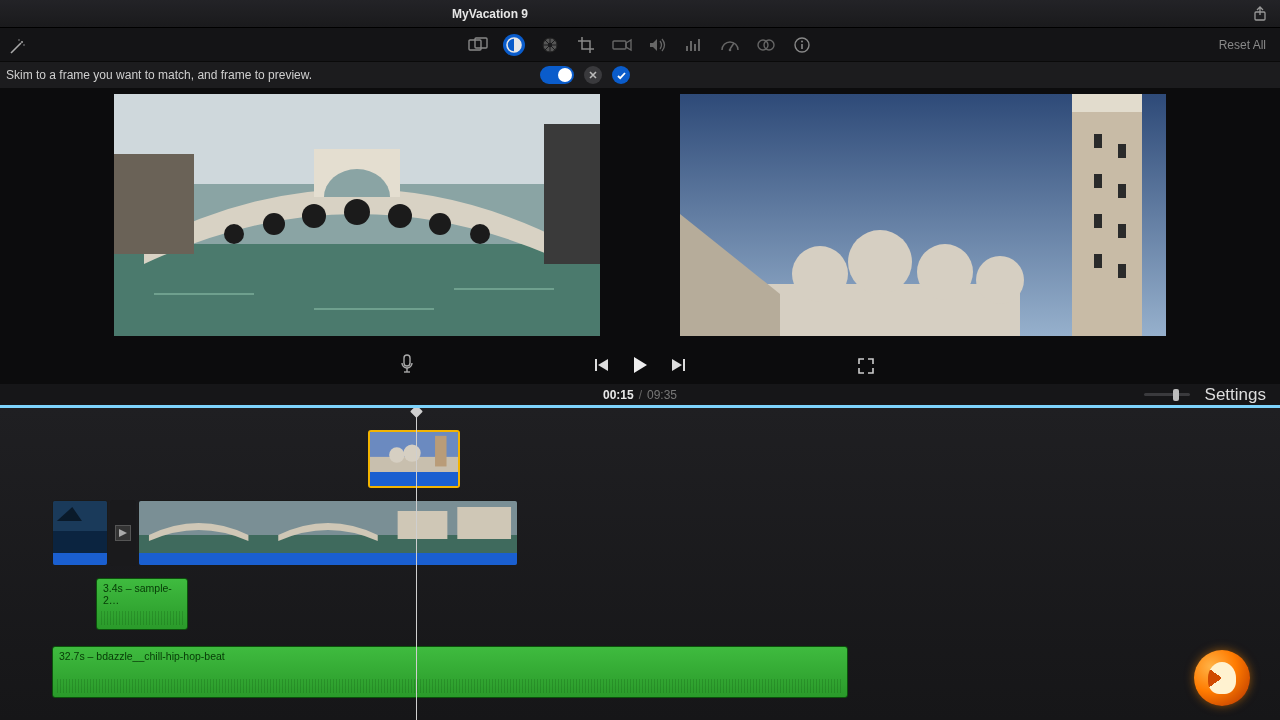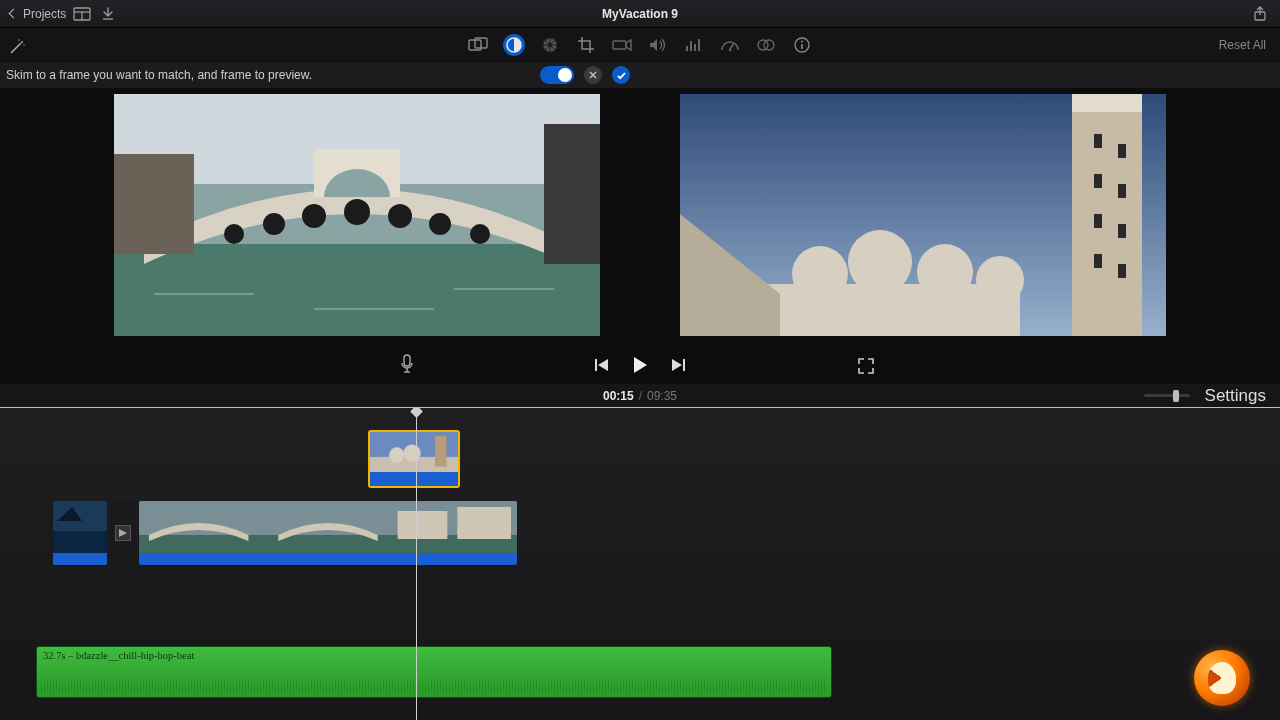--- a/index.html
+++ b/index.html
@@ -73,21 +73,21 @@
     display:flex; align-items:center; gap:20px;
   }
   .mic-ic { position:absolute; bottom:10px; left:400px; }
   .transport .t-ic { width:18px; height:18px; cursor:pointer; display:inline-flex; align-items:center; justify-content:center;}
   .fullscreen-ic { position:absolute; bottom:10px; right:406px; cursor:pointer;}
 
   
   .timerow {
     height:24px; background:#161618; display:flex; align-items:center; justify-content:center;
     font-size:12px; color:#c8c8c8; position:relative;
-    border-bottom:1px solid #7dd3fc;
+    border-bottom:3px solid #7dd3fc;
   }
   .timerow .cur { color:#e8e8e8; font-weight:600;}
   .timerow .sep { color:#666; margin:0 5px;}
   .timerow .dur { color:#777;}
   .timerow .zoom { position:absolute; right:90px; display:flex; align-items:center; gap:2px;}
   .timerow .zoom .track { width:46px; height:3px; background:#3a3a3d; border-radius:2px; position:relative;}
   .timerow .zoom .handle { position:absolute; top:-4px; width:6px; height:12px; background:#bdbdbd; border-radius:2px;}
   .timerow .settings { position:absolute; right:14px; font-size:17px; color:#ddd; cursor:pointer;}
 
   
@@ -126,60 +126,41 @@
     background: linear-gradient(#3fbb3f,#2a9a2a);
     border:1px solid #0b520b;
     border-radius:3px;
     height:52px;
     color:#063a06;
     font-size:10.5px;
     padding:3px 6px;
   }
   .audio-clip .wave { position:absolute; bottom:4px; left:4px; right:4px; height:14px; opacity:.22; background:repeating-linear-gradient(90deg,#0a4a0a 0 1px, transparent 1px 3px);}
   .a1 { left:96px; top:170px; width:92px;}
-  .a2 { left:36px; top:238px; width:796px;font-family:Liberation Serif, serif;}
+  .a2 { left:52px; top:238px; width:796px;}
 
   .logo-badge {
     position:absolute; right:30px; bottom:14px; width:56px; height:56px; border-radius:50%;
     background: radial-gradient(circle at 30% 30%, #ffb347, #ff7b00 45%, #cc4a00 80%);
     box-shadow:0 0 10px rgba(255,140,0,.5);
     z-index:20;
   }
   .logo-badge::after{
     content:""; position:absolute; left:14px; top:12px; width:28px; height:32px;
     background: conic-gradient(from 90deg,#fff2d0 0 40%, #d04a00 40% 60%, #fff2d0 60% 100%);
     border-radius:50% 50% 40% 40%;
   }
 
   
   svg { display:block; }
 </style>
 </head>
 <body>
 
 <div class="titlebar">
-  <div class="left">
-    <div class="tb-btn">
-      <span class="chev"></span>
-      <span>Projects</span>
-    </div>
-    <span class="tb-ic">
-      <svg width="18" height="14" viewBox="0 0 18 14">
-          <rect x="1" y="1" width="16" height="12" rx="1" fill="none" stroke="#999" stroke-width="1.3"></rect>
-          <line x1="1" y1="5" x2="17" y2="5" stroke="#999" stroke-width="1.3"></line>
-          <line x1="9" y1="5" x2="9" y2="13" stroke="#999" stroke-width="1.3"></line>
-        </svg>
-    </span>
-    <span class="tb-ic">
-      <svg width="14" height="14" viewBox="0 0 14 14">
-          <path d="M7 1 v8 M3 5 l4 4 l4 -4" fill="none" stroke="#999" stroke-width="1.4" stroke-linecap="round"></path>
-          <line x1="2" y1="12" x2="12" y2="12" stroke="#999" stroke-width="1.4"></line>
-        </svg>
-    </span>
-  </div>
   <div class="center">MyVacation 9</div>
   <div class="right">
     <span class="tb-ic" style="float:right">
       <svg width="14" height="16" viewBox="0 0 14 16">
           <rect x="2" y="6" width="10" height="8" rx="1" fill="none" stroke="#999" stroke-width="1.3"></rect>
           <path d="M7 9 V1 M4 4 l3 -3 l3 3" fill="none" stroke="#999" stroke-width="1.3"></path>
         </svg>
     </span>
   </div>
 </div>
@@ -442,19 +423,23 @@
             <path d="M140 34 Q190 10 240 34 v6 Q190 18 140 40 Z"></path>
             <rect x="260" y="10" width="50" height="28"></rect>
             <rect x="320" y="6" width="54" height="32"></rect>
           </g>
         </svg>
       </div>
       <div class="audio"></div>
     </div>
   </div>
 
+  <div class="audio-clip a1">
+    <span>3.4s – sample-2…</span>
+    <div class="wave"></div>
+  </div>
   <div class="audio-clip a2">
     <span>32.7s – bdazzle__chill-hip-hop-beat</span>
     <div class="wave"></div>
   </div>
 
   <div class="logo-badge"></div>
 </div>
 
 </body></html>

